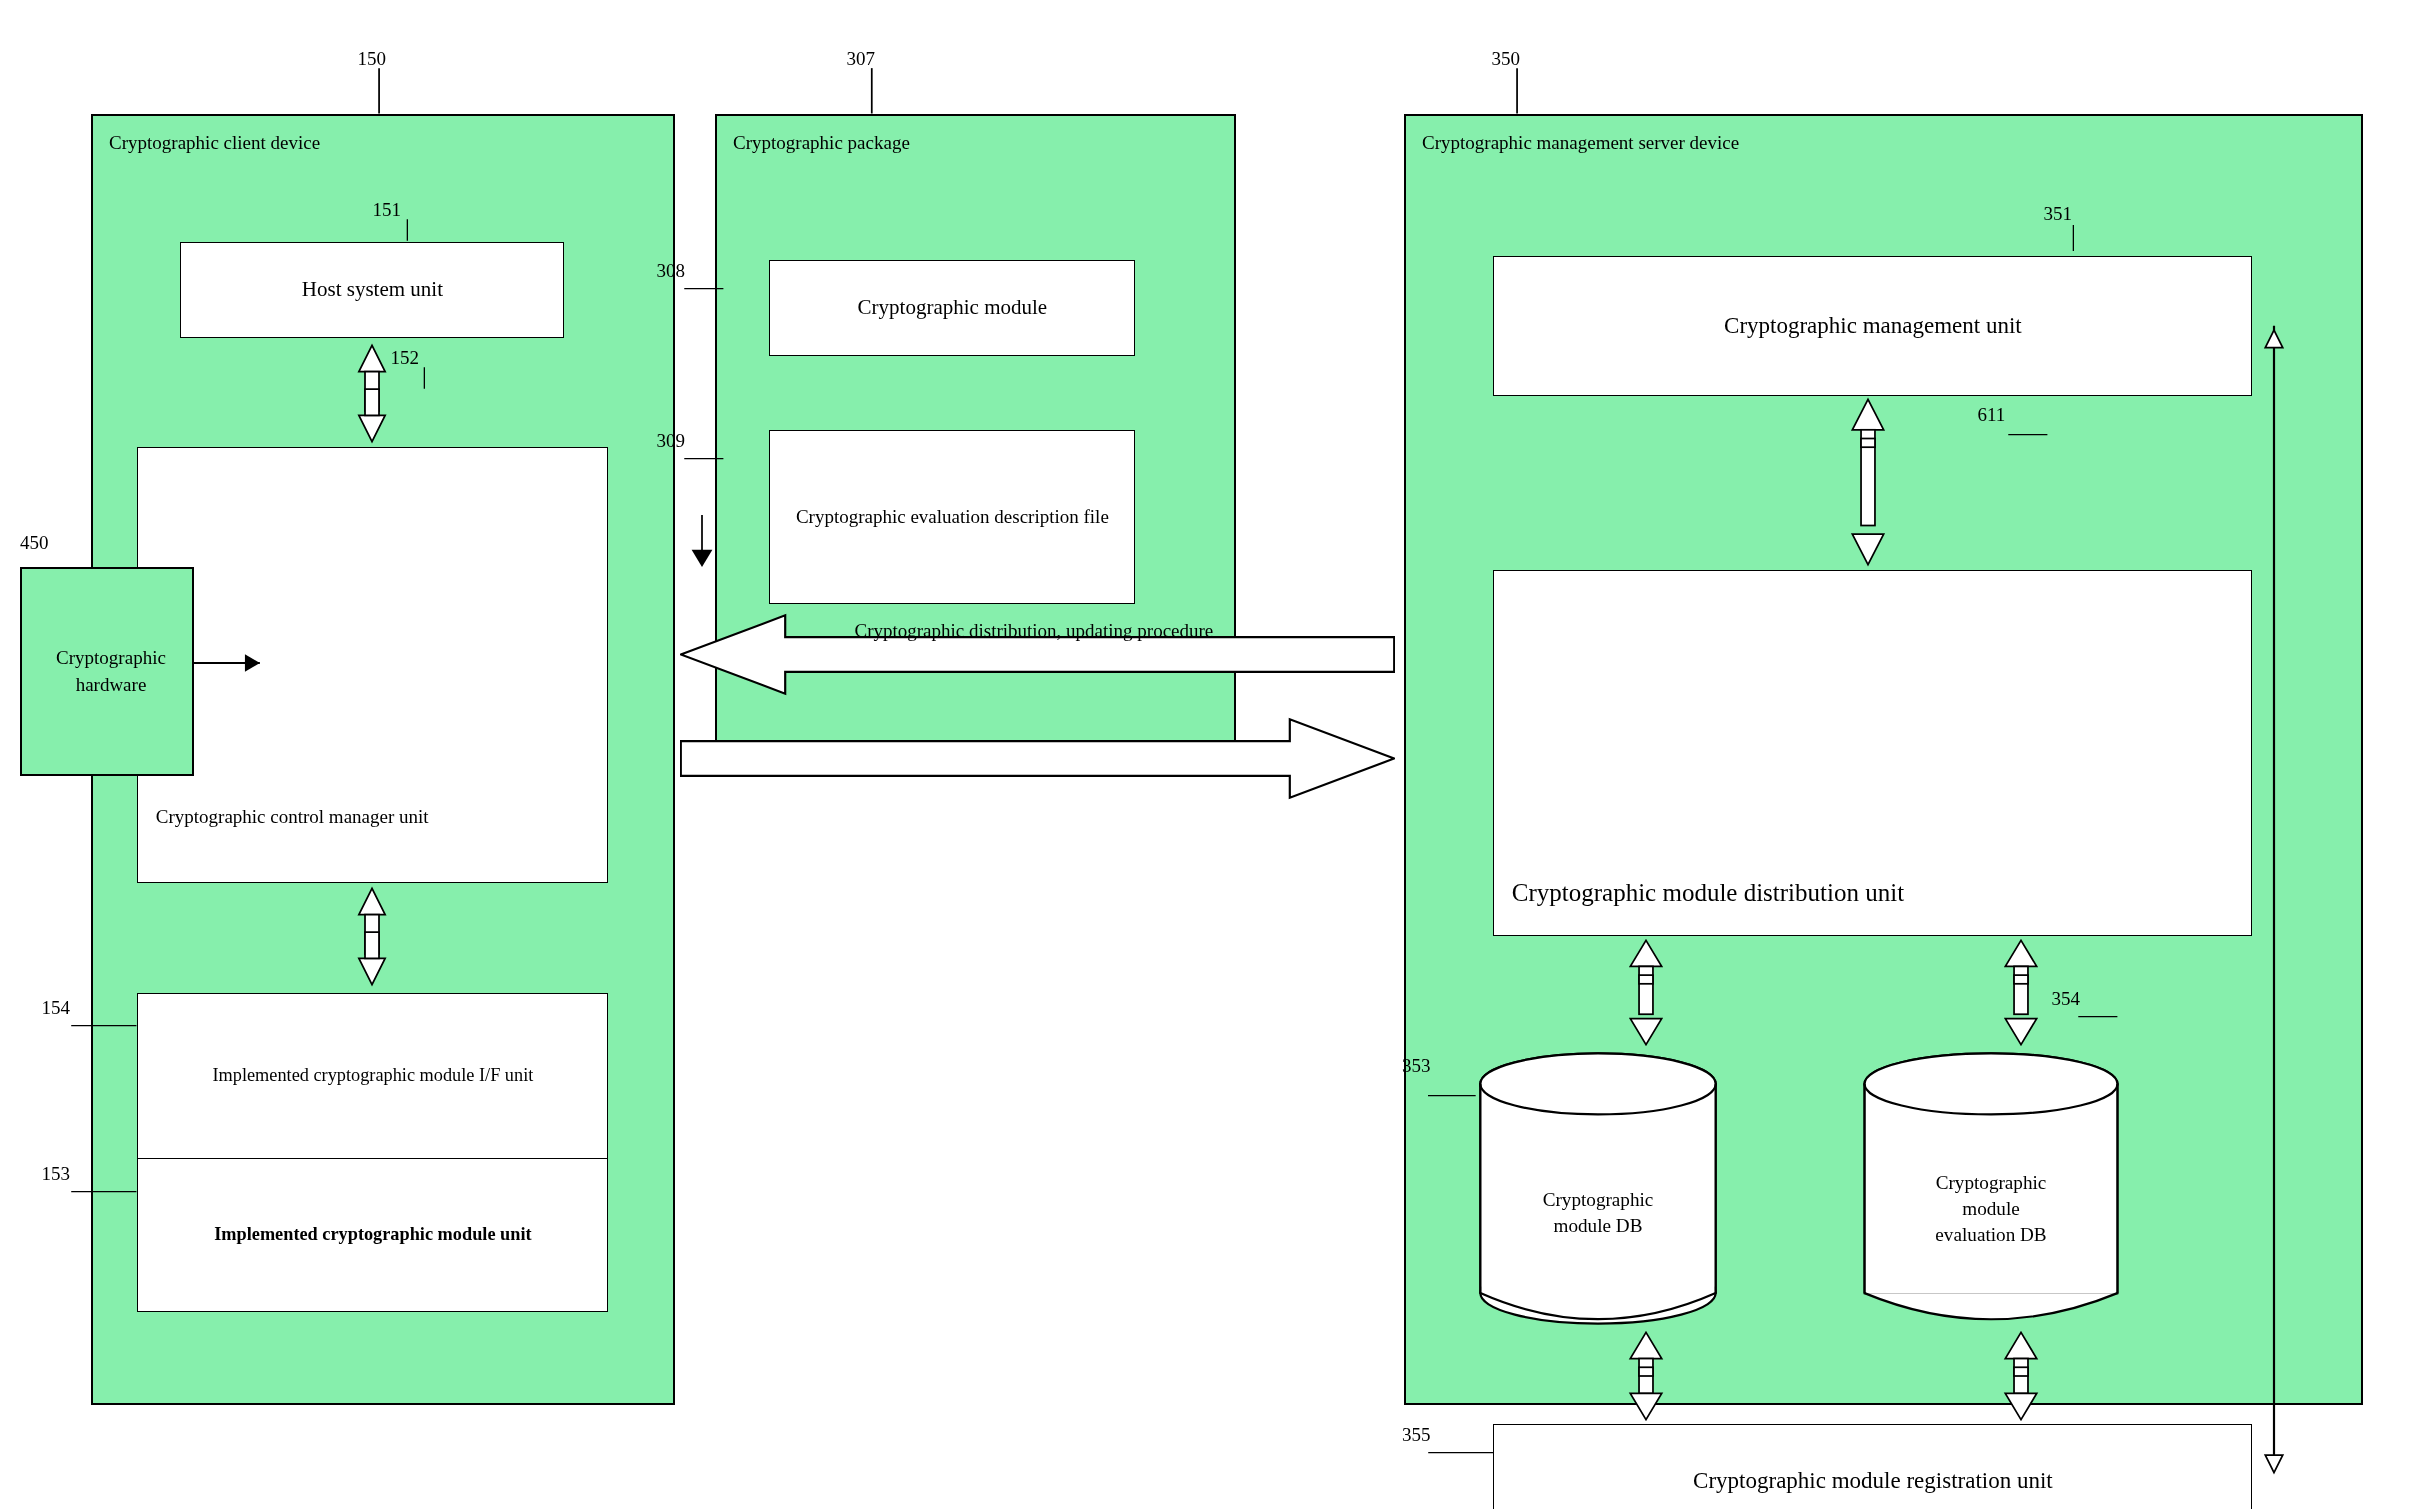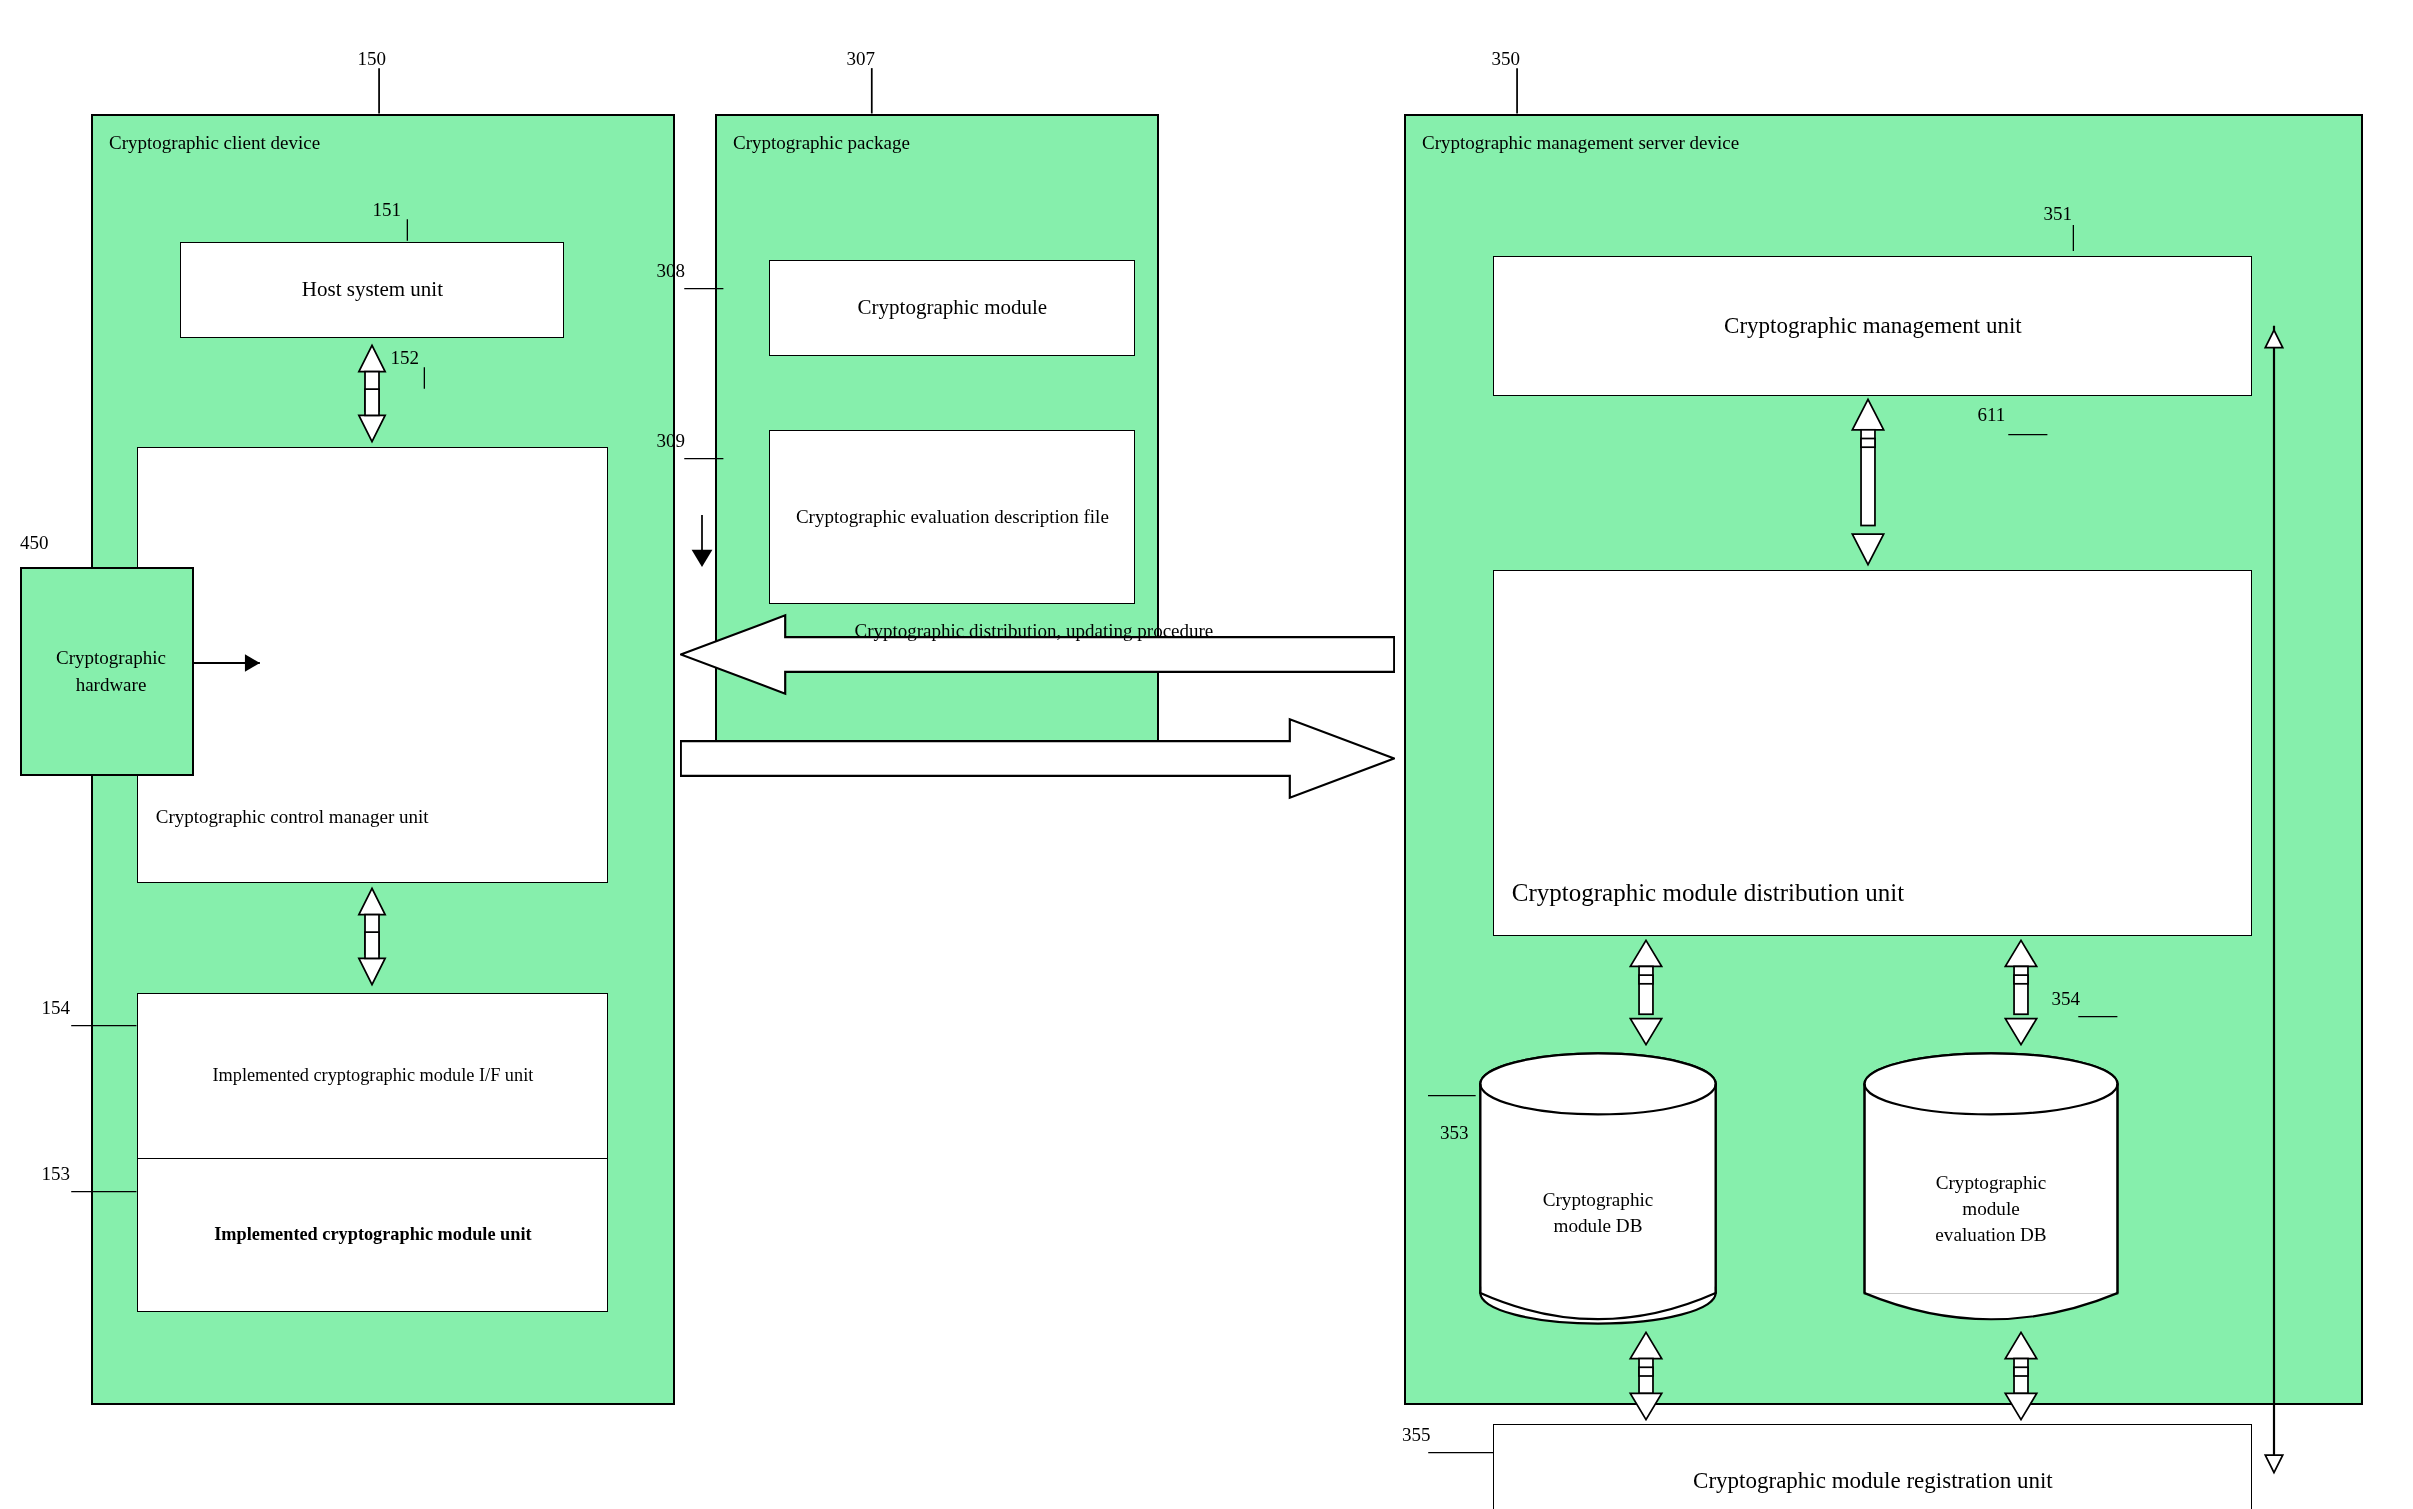--- a/index.html
+++ b/index.html
@@ -148,21 +148,21 @@
     <span style="font-size:19px; line-height:1.4;margin-left:8px;">Cryptographic
 hardware</span>
   </div>
 
   <svg style="position:absolute;left:177px;top:606px;width:79px;height:44px;" viewBox="0 0 90 50" width="79" height="44">
 
     <line x1="0" y1="25" x2="75" y2="25" stroke="#000" stroke-width="2.5"></line>
     <polygon points="75,25 58,15 58,35" fill="#000"></polygon>
   </svg>
 
-  <div class="main-box" style="left:698px; top:79px; width:444px; height:654px;">
+  <div class="main-box" style="left:698px; top:79px; width:521px; height:654px;">
     <div class="box-title" style="top:15.7px; left:15.7px;">Cryptographic package</div>
 
     <div class="ref-num" style="left:-61px; top:144px;">308</div>
     <svg style="position:absolute;left:-33px;top:164px;width:44px;height:17.4px;" viewBox="0 0 50 20" width="44" height="17.4">
       <line x1="0" y1="10" x2="45" y2="10" stroke="#000" stroke-width="1.5"></line>
     </svg>
 
     <div class="inner-box" style="left:52px; top:144px; width:366px; height:96px; font-size:21px;">
       <span>Cryptographic module</span>
     </div>
@@ -228,21 +228,21 @@
       <rect x="32" y="45" width="16" height="10" fill="#fff" stroke="#000" stroke-width="2"></rect>
     </svg>
 
     <svg style="position:absolute;left:580px;top:820px;width:70px;height:113px;" viewBox="0 0 80 130" width="70" height="113">
       <polygon points="40,5 58,35 22,35" fill="#fff" stroke="#000" stroke-width="2"></polygon>
       <rect x="32" y="35" width="16" height="55" fill="#fff" stroke="#000" stroke-width="2"></rect>
       <polygon points="40,125 58,95 22,95" fill="#fff" stroke="#000" stroke-width="2"></polygon>
       <rect x="32" y="45" width="16" height="10" fill="#fff" stroke="#000" stroke-width="2"></rect>
     </svg>
 
-    <div class="ref-num" style="left:-4.4px; top:1006px;margin-left:38px;">353</div>
+    <div class="ref-num" style="left:-4.4px; top:939px;">353</div>
     <svg style="position:absolute;left:22px;top:971px;width:52px;height:17.4px;" viewBox="0 0 60 20" width="52" height="17.4">
       <line x1="0" y1="10" x2="55" y2="10" stroke="#000" stroke-width="1.5"></line>
     </svg>
 
     <div class="ref-num" style="left:645px; top:872px;">354</div>
     <svg style="position:absolute;left:672px;top:892px;width:44px;height:17.4px;" viewBox="0 0 50 20" width="44" height="17.4">
       <line x1="0" y1="10" x2="45" y2="10" stroke="#000" stroke-width="1.5"></line>
     </svg>
 
     <svg style="position:absolute;left:70px;top:933px;width:244px;height:279px;font-size:14px" viewBox="0 0 280 320" width="244" height="279">

